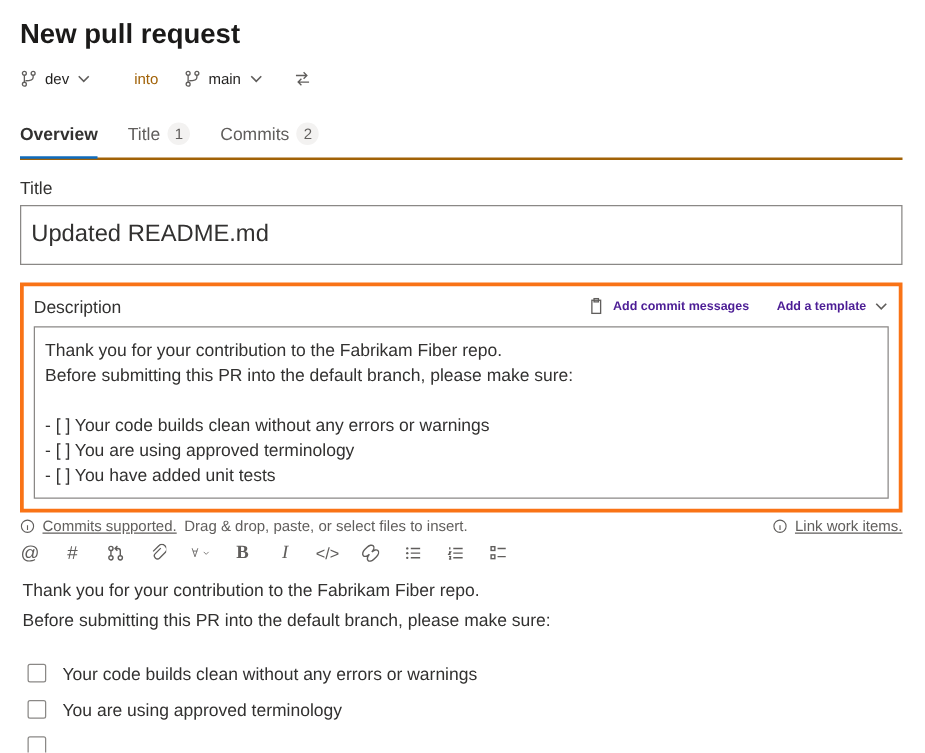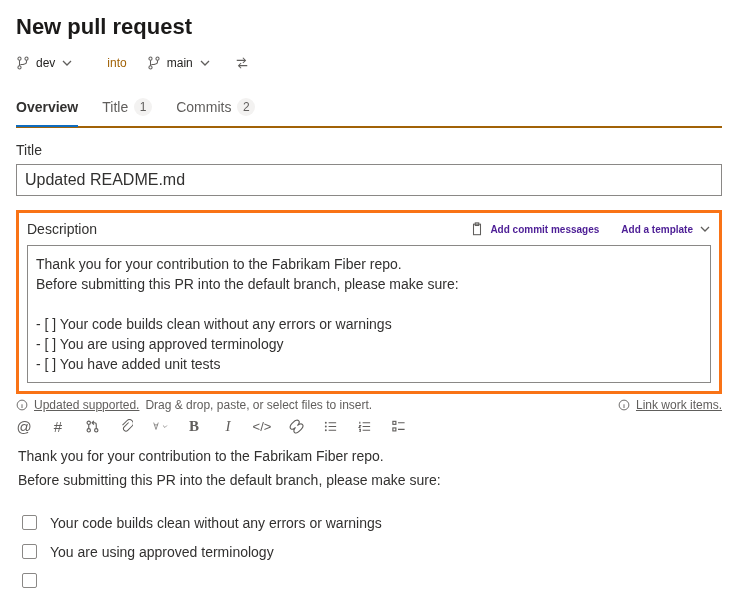--- a/index.html
+++ b/index.html
@@ -72,25 +72,25 @@
     padding:0 5px;
     border-radius:9px;
     background:#f3f2f1;
     color:#605e5c;
     font-size:12px;
   }
   .form-area { padding: 0; }
   .field-label { font-size:14px; color:#323130; margin:0 0 6px 0; }
   .title-input {
     width:100%;
-    height:32px;
+    height:48px;
     border:1px solid #8a8886;
     background:#fff;
     padding:4px 8px;
-    font-size:16px;
+    font-size:19px;
     font-family:inherit;
     color:#323130;
   }
   .desc-outline {
     border: 3px solid #f97316;
     margin-top: 14px;
     padding: 8px;
   }
   .desc-header {
     display:flex;
@@ -244,21 +244,21 @@
 - [ ] Your code builds clean without any errors or warnings
 - [ ] You are using approved terminology
 - [ ] You have added unit tests</div>
     </div>
 
     <div class="hint-row">
       <svg width="12" height="12" viewBox="0 0 16 16">
           <circle cx="8" cy="8" r="6.5" class="icon-stroke"></circle>
           <path d="M8 7 v5 M8 4.5 v0.01" class="icon-stroke"></path>
         </svg>
-      <span class="link-text">Updated supported.</span>
+      <span class="link-text">Commits supported.</span>
       <span>Drag &amp; drop, paste, or select files to insert.</span>
       <span class="spacer"></span>
       <svg width="12" height="12" viewBox="0 0 16 16">
           <circle cx="8" cy="8" r="6.5" class="icon-stroke"></circle>
           <path d="M8 7 v5 M8 4.5 v0.01" class="icon-stroke"></path>
         </svg>
       <span class="link-text">Link work items.</span>
     </div>
 
     <div class="toolbar">

